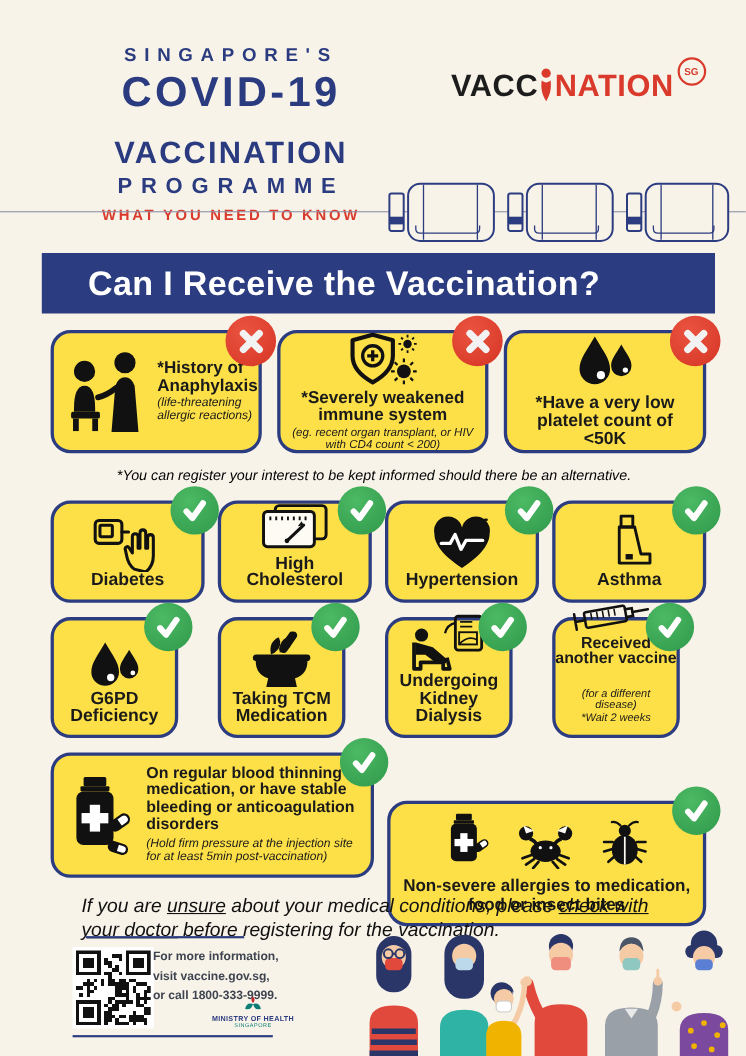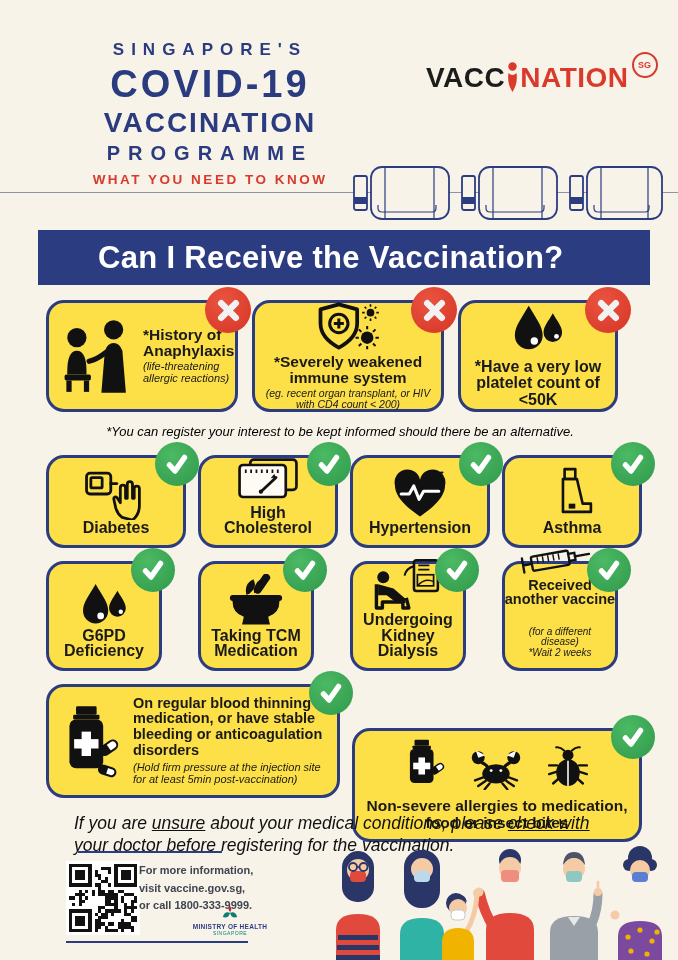--- a/index.html
+++ b/index.html
@@ -1,34 +1,34 @@
 <!DOCTYPE html>
 <html><head>
 <meta charset="utf-8">
 <style>
   html,body{margin:0;padding:0;}
   body{width:678px;height:960px;background:#f8f3e9;font-family:"Liberation Sans",sans-serif;color:#1a1a1a;position:relative;overflow:hidden;}
   
   .hdr{position:absolute;left:86px;top:40px;width:248px;text-align:center;color:#2b3b80;}
   .hdr .l1{font-size:17px;font-weight:bold;letter-spacing:7px;}
   .hdr .l2{font-size:38px;font-weight:bold;letter-spacing:3px;margin-top:3px;}
-  .hdr .l3{font-size:28px;font-weight:bold;letter-spacing:2px;margin-top:1px;}
+  .hdr .l3{font-size:28px;font-weight:bold;letter-spacing:2px;margin-top:17px;}
   .hdr .l4{font-size:20px;font-weight:bold;letter-spacing:8px;margin-top:3px;}
   .hdr .tag{font-size:13.5px;font-weight:bold;letter-spacing:2.5px;color:#d93a2b;margin-top:7px;white-space:nowrap;}
   
-  .logo{position:absolute;left:410px;top:52px;display:flex;align-items:flex-end;margin-left:16px;}
+  .logo{position:absolute;left:410px;top:52px;display:flex;align-items:flex-end;}
   .logo .black{font-size:28px;font-weight:800;color:#1c1c1c;letter-spacing:0.5px;}
   .logo .red{font-size:28px;font-weight:800;color:#d93a2b;letter-spacing:0.5px;}
   .logo .sg{width:22px;height:22px;border:2px solid #d93a2b;border-radius:50%;color:#d93a2b;
     font-size:9px;font-weight:bold;display:flex;align-items:center;justify-content:center;margin:0 0 16px 3px;}
   
   .vial-line{position:absolute;top:192px;left:0;width:678px;height:0;border-top:1.5px solid #8f93a8;}
   .vials{position:absolute;left:352px;top:164px;}
   
-  .banner{position:absolute;left:38px;top:230px;width:612px;height:55px;background:#2c3c80;display:flex;align-items:center;padding-left:60px;box-sizing:border-box;}
+  .banner{position:absolute;left:38px;top:230px;width:612px;height:55px;background:#2c3c80;display:flex;align-items:center;padding-left:42px;box-sizing:border-box;}
   .banner h1{margin:0;color:#fff;font-size:31px;font-weight:bold;letter-spacing:0.3px;}
   
   .card{position:absolute;background:#fde047;border:3px solid #2c3c80;border-radius:18px;box-sizing:border-box;}
   .badge{position:absolute;top:-16px;right:-16px;width:46px;height:46px;border-radius:50%;display:flex;align-items:center;justify-content:center;z-index:3;}
   .badge.x{background:radial-gradient(circle at 38% 30%,#ea5340,#d63524);}
   .badge.check{width:44px;height:44px;background:radial-gradient(circle at 38% 30%,#4cb964,#2f9a4b);}
   .title{font-weight:bold;line-height:1.02;}
   .sub{font-style:italic;line-height:1.08;}
   .c1{left:46px;} .c2{left:198px;} .c3{left:350px;} .c4{left:502px;}
   .rowA{top:455px;width:140px;height:93px;}
@@ -141,21 +141,21 @@
       <circle cx="62" cy="44" r="7.5" fill="#111"></circle>
       <path d="M62 34 v-4 M62 54 v4 M52 44 h-4 M72 44 h4 M55 37 l-3-3 M69 37 l3-3 M55 51 l-3 3 M69 51 l3 3" stroke="#111" stroke-width="2.4"></path>
       <circle cx="66" cy="14" r="4.6" fill="#111"></circle>
       <path d="M66 7 v-3 M66 21 v3 M59 14 h-3 M73 14 h3 M61 9 l-2-2 M71 9 l2-2 M61 19 l-2 2 M71 19 l2 2" stroke="#111" stroke-width="2"></path>
     </svg>
   </div>
   <div class="title" style="font-size:15.5px;text-align:center;margin-top:3px;">*Severely weakened immune system</div>
   <div class="sub" style="font-size:10.5px;text-align:center;margin-top:2px;">(eg. recent organ transplant, or HIV with CD4 count &lt; 200)</div>
 </div>
 
-<div class="card" style="left:458px;top:300px;width:160px;height:112px;display:flex;flex-direction:column;align-items:center;justify-content:center;padding:4px 6px;">
+<div class="card" style="left:458px;top:300px;width:184px;height:112px;display:flex;flex-direction:column;align-items:center;justify-content:center;padding:4px 6px;">
   <div class="badge x">
     <svg width="25" height="25" viewBox="0 0 24 24">
         <path d="M5 5 L19 19 M19 5 L5 19" stroke="#f2f2f2" stroke-width="6.2" stroke-linecap="round"></path>
       </svg>
   </div>
   <div>
     <svg width="58" height="50" viewBox="0 0 62 54">
       <path d="M21 2 C29 16 36 24 36 34 A15 15 0 1 1 6 34 C6 24 13 16 21 2 Z" fill="#111"></path>
       <circle cx="27" cy="40" r="4" fill="#fff"></circle>
       <path d="M47 10 C52 19 57 24 57 31 A10 10 0 1 1 37 31 C37 24 42 19 47 10 Z" fill="#111"></path>

